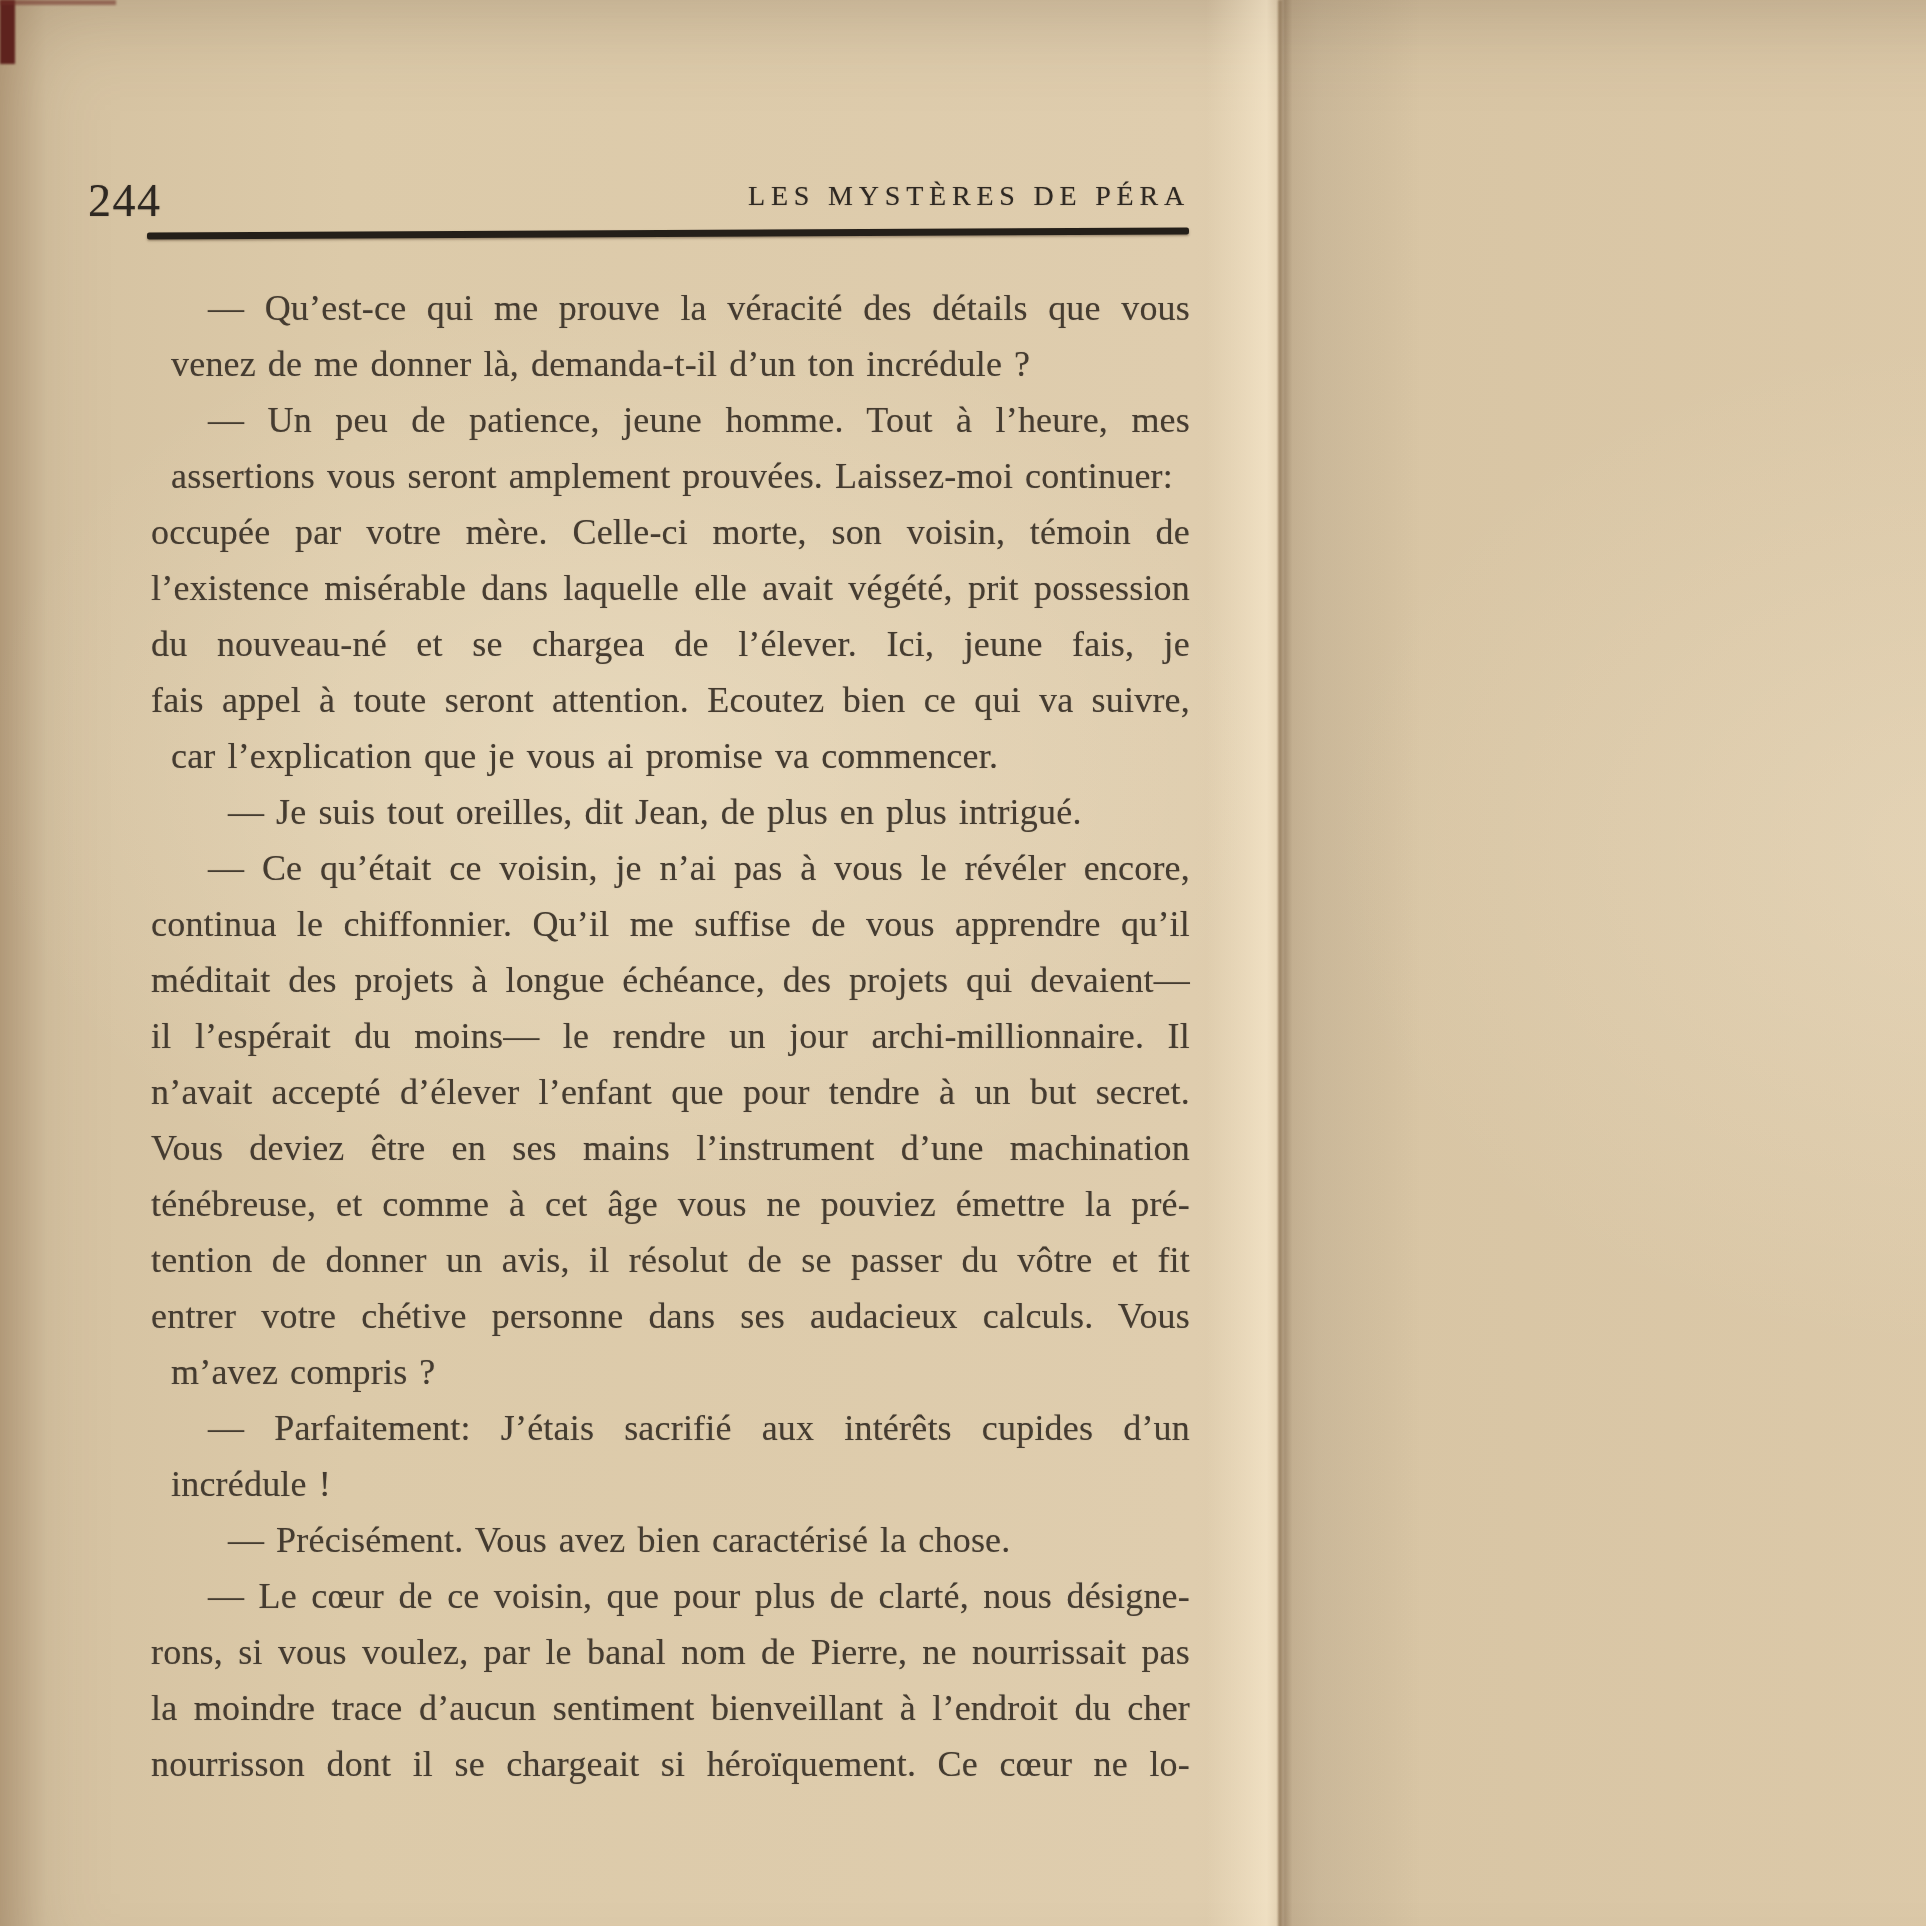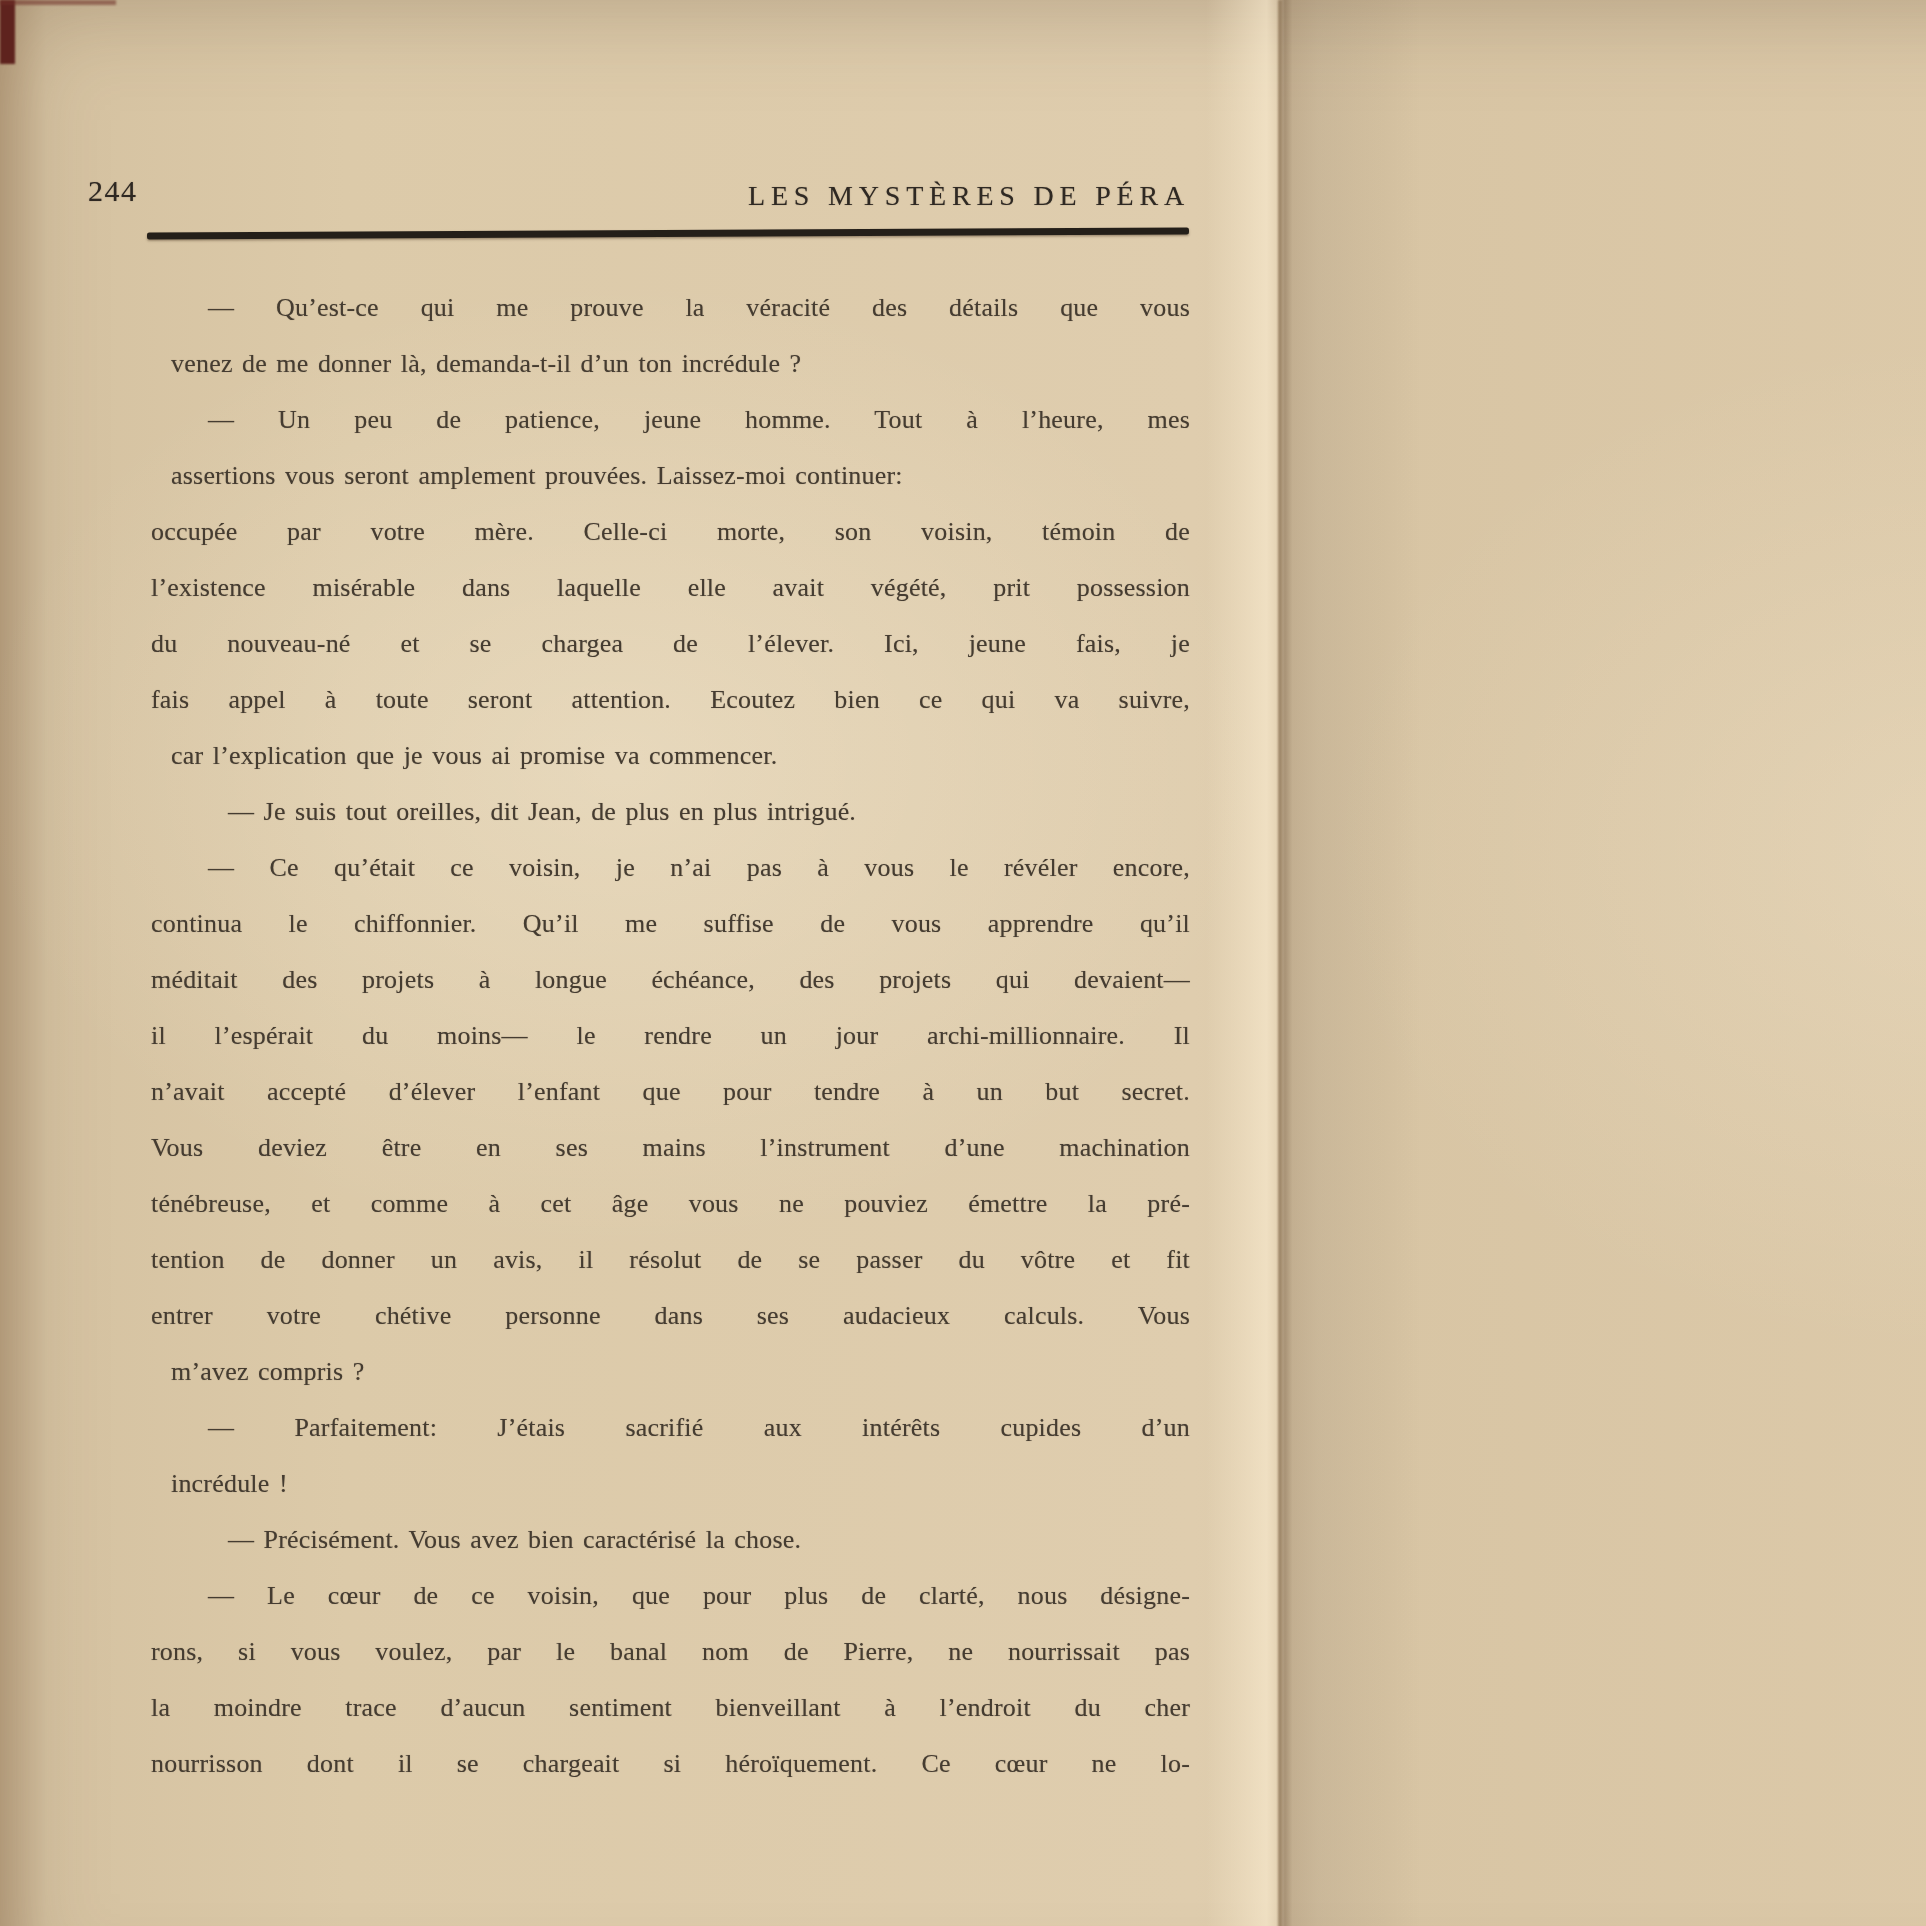--- a/index.html
+++ b/index.html
@@ -41,40 +41,40 @@
     position:absolute;left:0;top:0;width:116px;height:5.4px;
     background:rgba(110,45,38,0.55);filter:blur(0.8px);
   }
 
   .page{position:absolute;top:0;height:2014px;}
   .page.left{left:0;width:1294px;}
   .page.right{left:1294px;width:1293px;}
 
   .pagenum{
     position:absolute;
-    font-size:30px;color:#2e2822;
+    font-size:46px;color:#2e2822;
     text-shadow:0 0 1.2px rgba(55,45,35,0.45);
     letter-spacing:1.5px;
   }
   .running-title{
     position:absolute;text-align:right;
     font-size:28px;color:#2f2923;
     letter-spacing:5.8px;
     text-shadow:0 0 1.2px rgba(55,45,35,0.4);
     white-space:nowrap;
   }
   .rule{
     position:absolute;background:#241f19;border-radius:2.3px;
     box-shadow:0 1.5px 2.3px rgba(80,60,40,0.45);
   }
   .rule.left-rule{left:147px;top:230px;width:1042px;height:6.5px;transform:rotate(-0.28deg);}
 
   .textcol{
     position:absolute;
-    font-size:26px;line-height:56px;
+    font-size:36px;line-height:56px;
     color:#453c31;
     text-shadow:0 0 1px rgba(74,62,48,0.42);
     letter-spacing:0.2px;
     word-spacing:2.7px;
     font-family:Liberation Serif, serif;
   }
   .textcol.left-col{left:151px;top:280px;width:1039px;}
 
   .line{
     text-align:justify;

